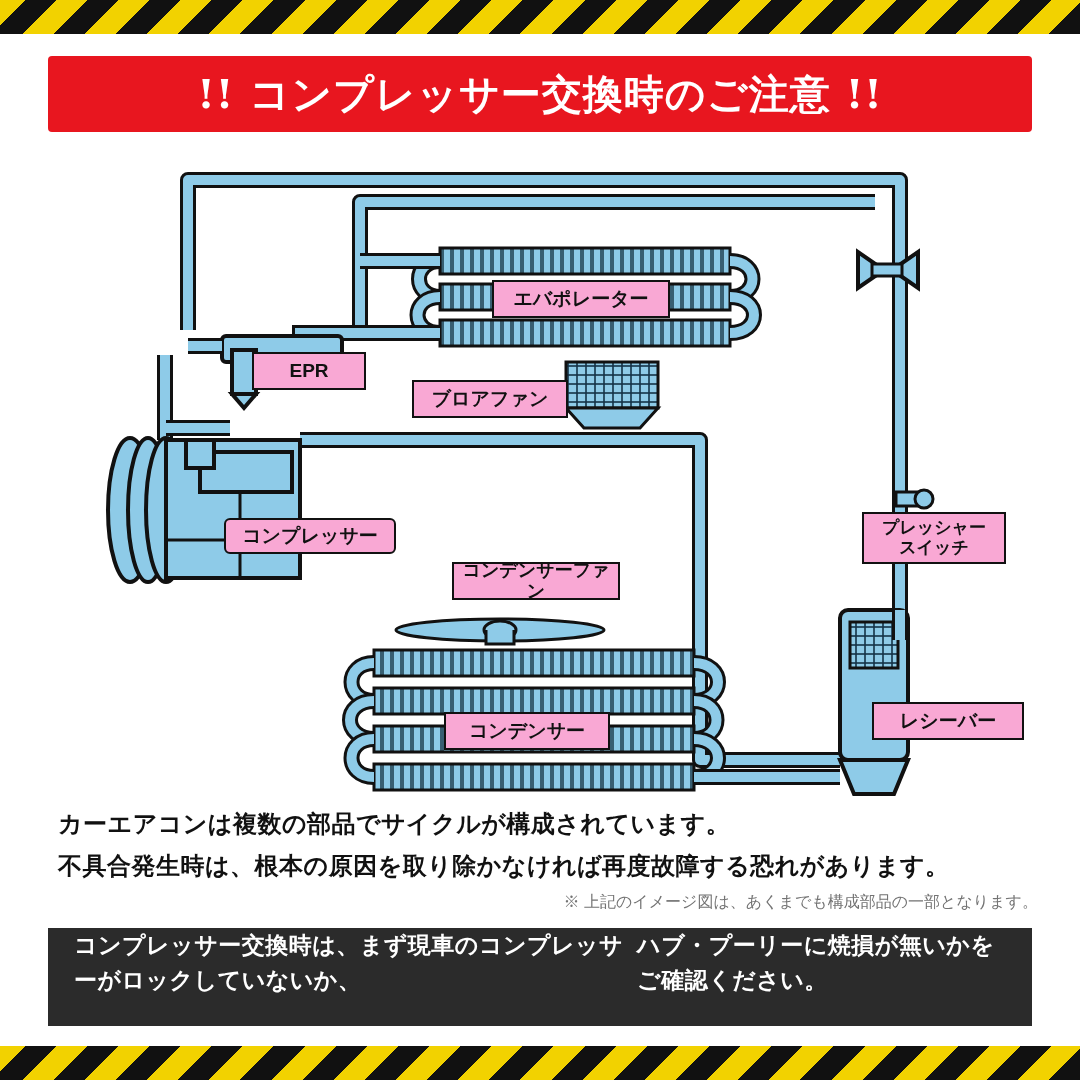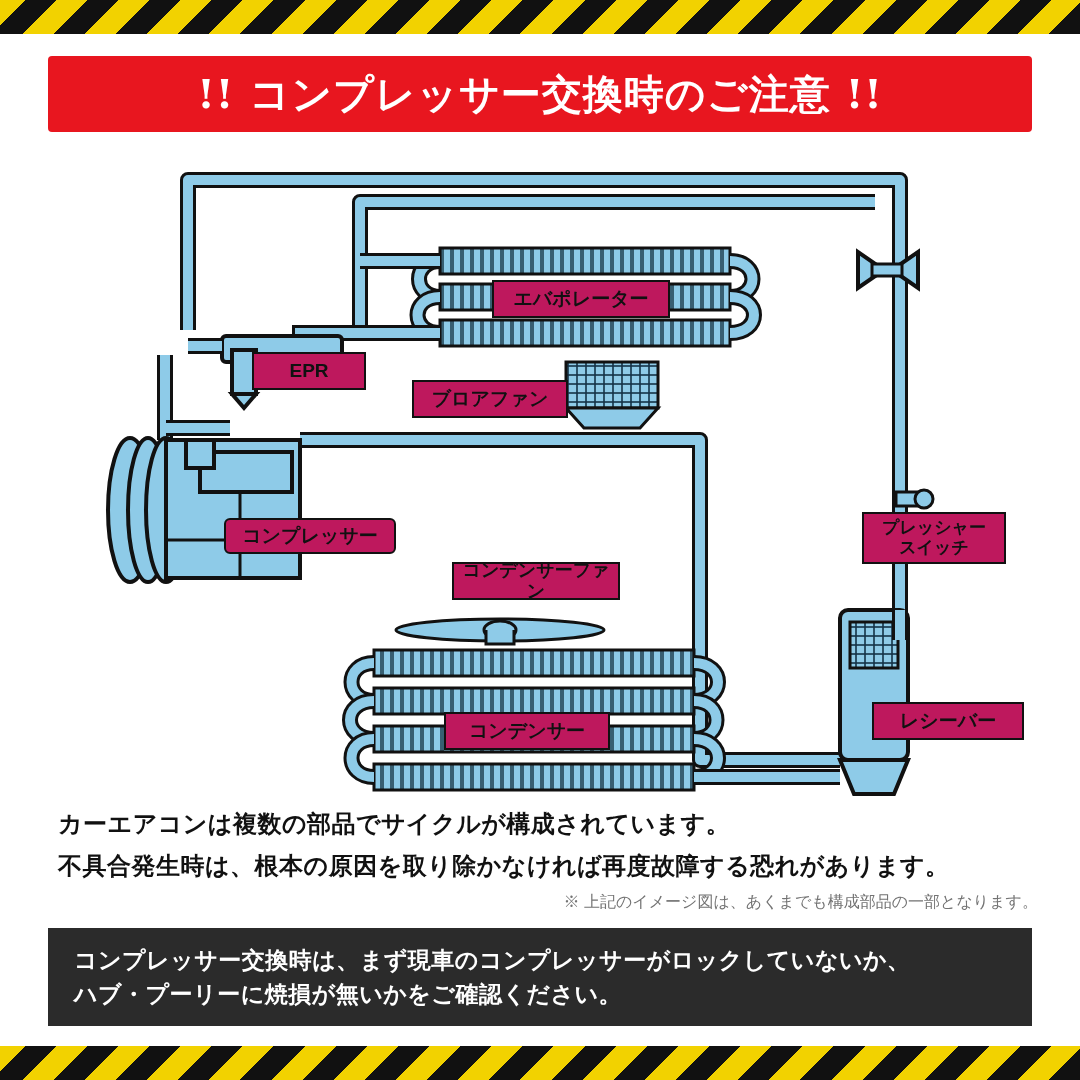--- a/index.html
+++ b/index.html
@@ -66,21 +66,21 @@
     width: 1080px;
     height: 660px;
   }
   #diagram svg {
     display: block;
   }
 
   
   .dlabel {
     position: absolute;
-    background: #be185d;
+    background: #f9a8d4;
     border: 2px solid #111111;
     color: #111111;
     font-family: "Liberation Sans", sans-serif;
     font-weight: bold;
     font-size: 19px;
     display: flex;
     align-items: center;
     justify-content: center;
     text-align: center;
     line-height: 1.15;
@@ -113,21 +113,21 @@
 
   
   .footer-box {
     position: absolute;
     left: 48px;
     top: 928px;
     width: 984px;
     height: 98px;
     background: #2b2b2b;
     display: flex;
-    flex-direction: column;
+    flex-direction: row;
     justify-content: center;
     padding: 0 26px;
     box-sizing: border-box;
   }
   .footer-line {
     color: #ffffff;
     font-family: "Liberation Sans", sans-serif;
     font-weight: bold;
     font-size: 23px;
     letter-spacing: 0.5px;

